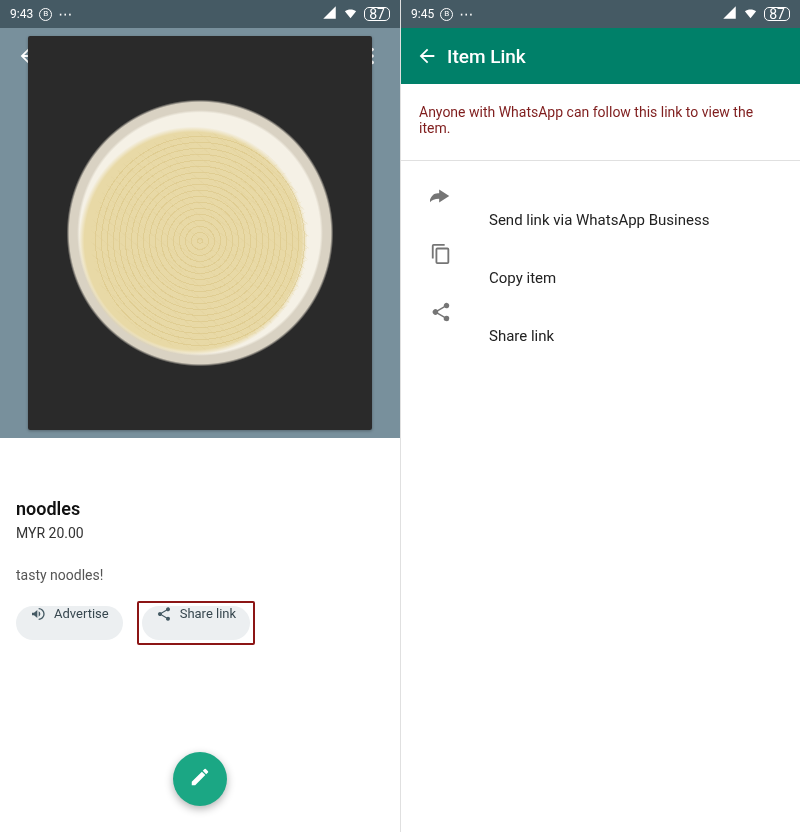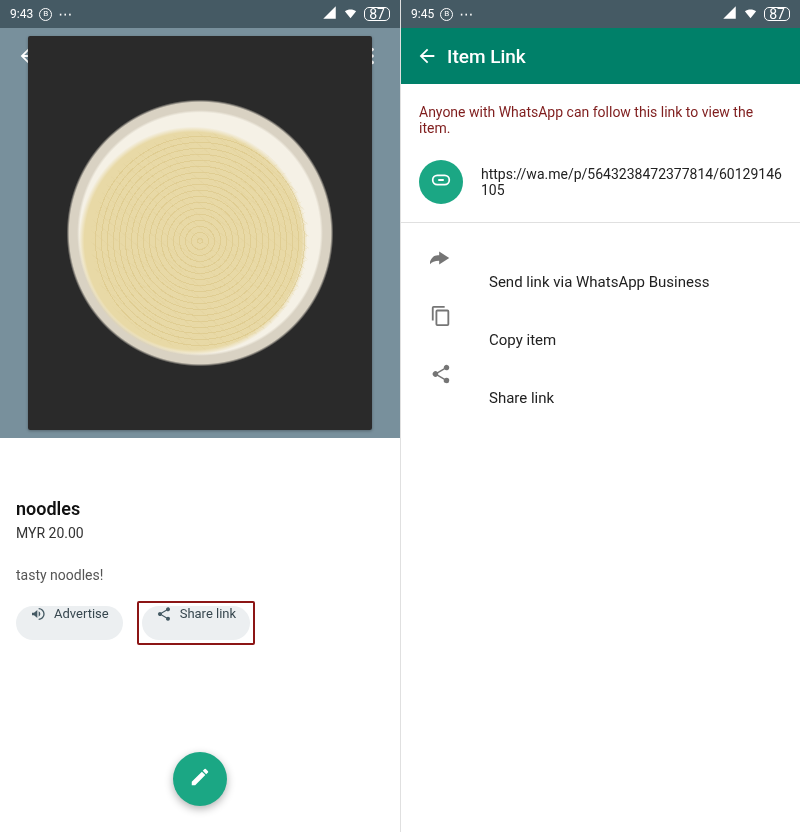--- a/index.html
+++ b/index.html
@@ -174,28 +174,20 @@
       <svg viewBox="0 0 24 24">
           <path d="M20 11H7.8l5.6-5.6L12 4l-8 8 8 8 1.4-1.4L7.8 13H20z"></path>
         </svg>
     </div>
     <div class="title2">Item Link</div>
   </div>
 
   <div class="content">
     <div class="subtext">Anyone with WhatsApp can follow this link to view the item.</div>
 
-    <div class="link-row">
-      <div class="link-circle">
-        <span><svg viewBox="0 0 24 24">
-              <path d="M3.9 12a4.1 4.1 0 014.1-4.1h4V6H8a6 6 0 000 12h4v-1.9H8A4.1 4.1 0 013.9 12zm5.1 1h6v-2H9zm7-7h-4v1.9h4a4.1 4.1 0 010 8.2h-4V18h4a6 6 0 000-12z"></path>
-            </svg></span>
-      </div>
-      <div class="link-url">https://wa.me/p/5643238472377814/60129146105</div>
-    </div>
 
     <hr class="divider">
 
     <div class="option">
       <div class="oi">
           <span><svg viewBox="0 0 24 24">
               <path d="M10 9V5l11 7-11 7v-4c-6 0-9 2-11 5 1-6 4-12 11-11z"></path>
             </svg></span>
         </div>
       <div class="ol">Send link via WhatsApp Business</div>

